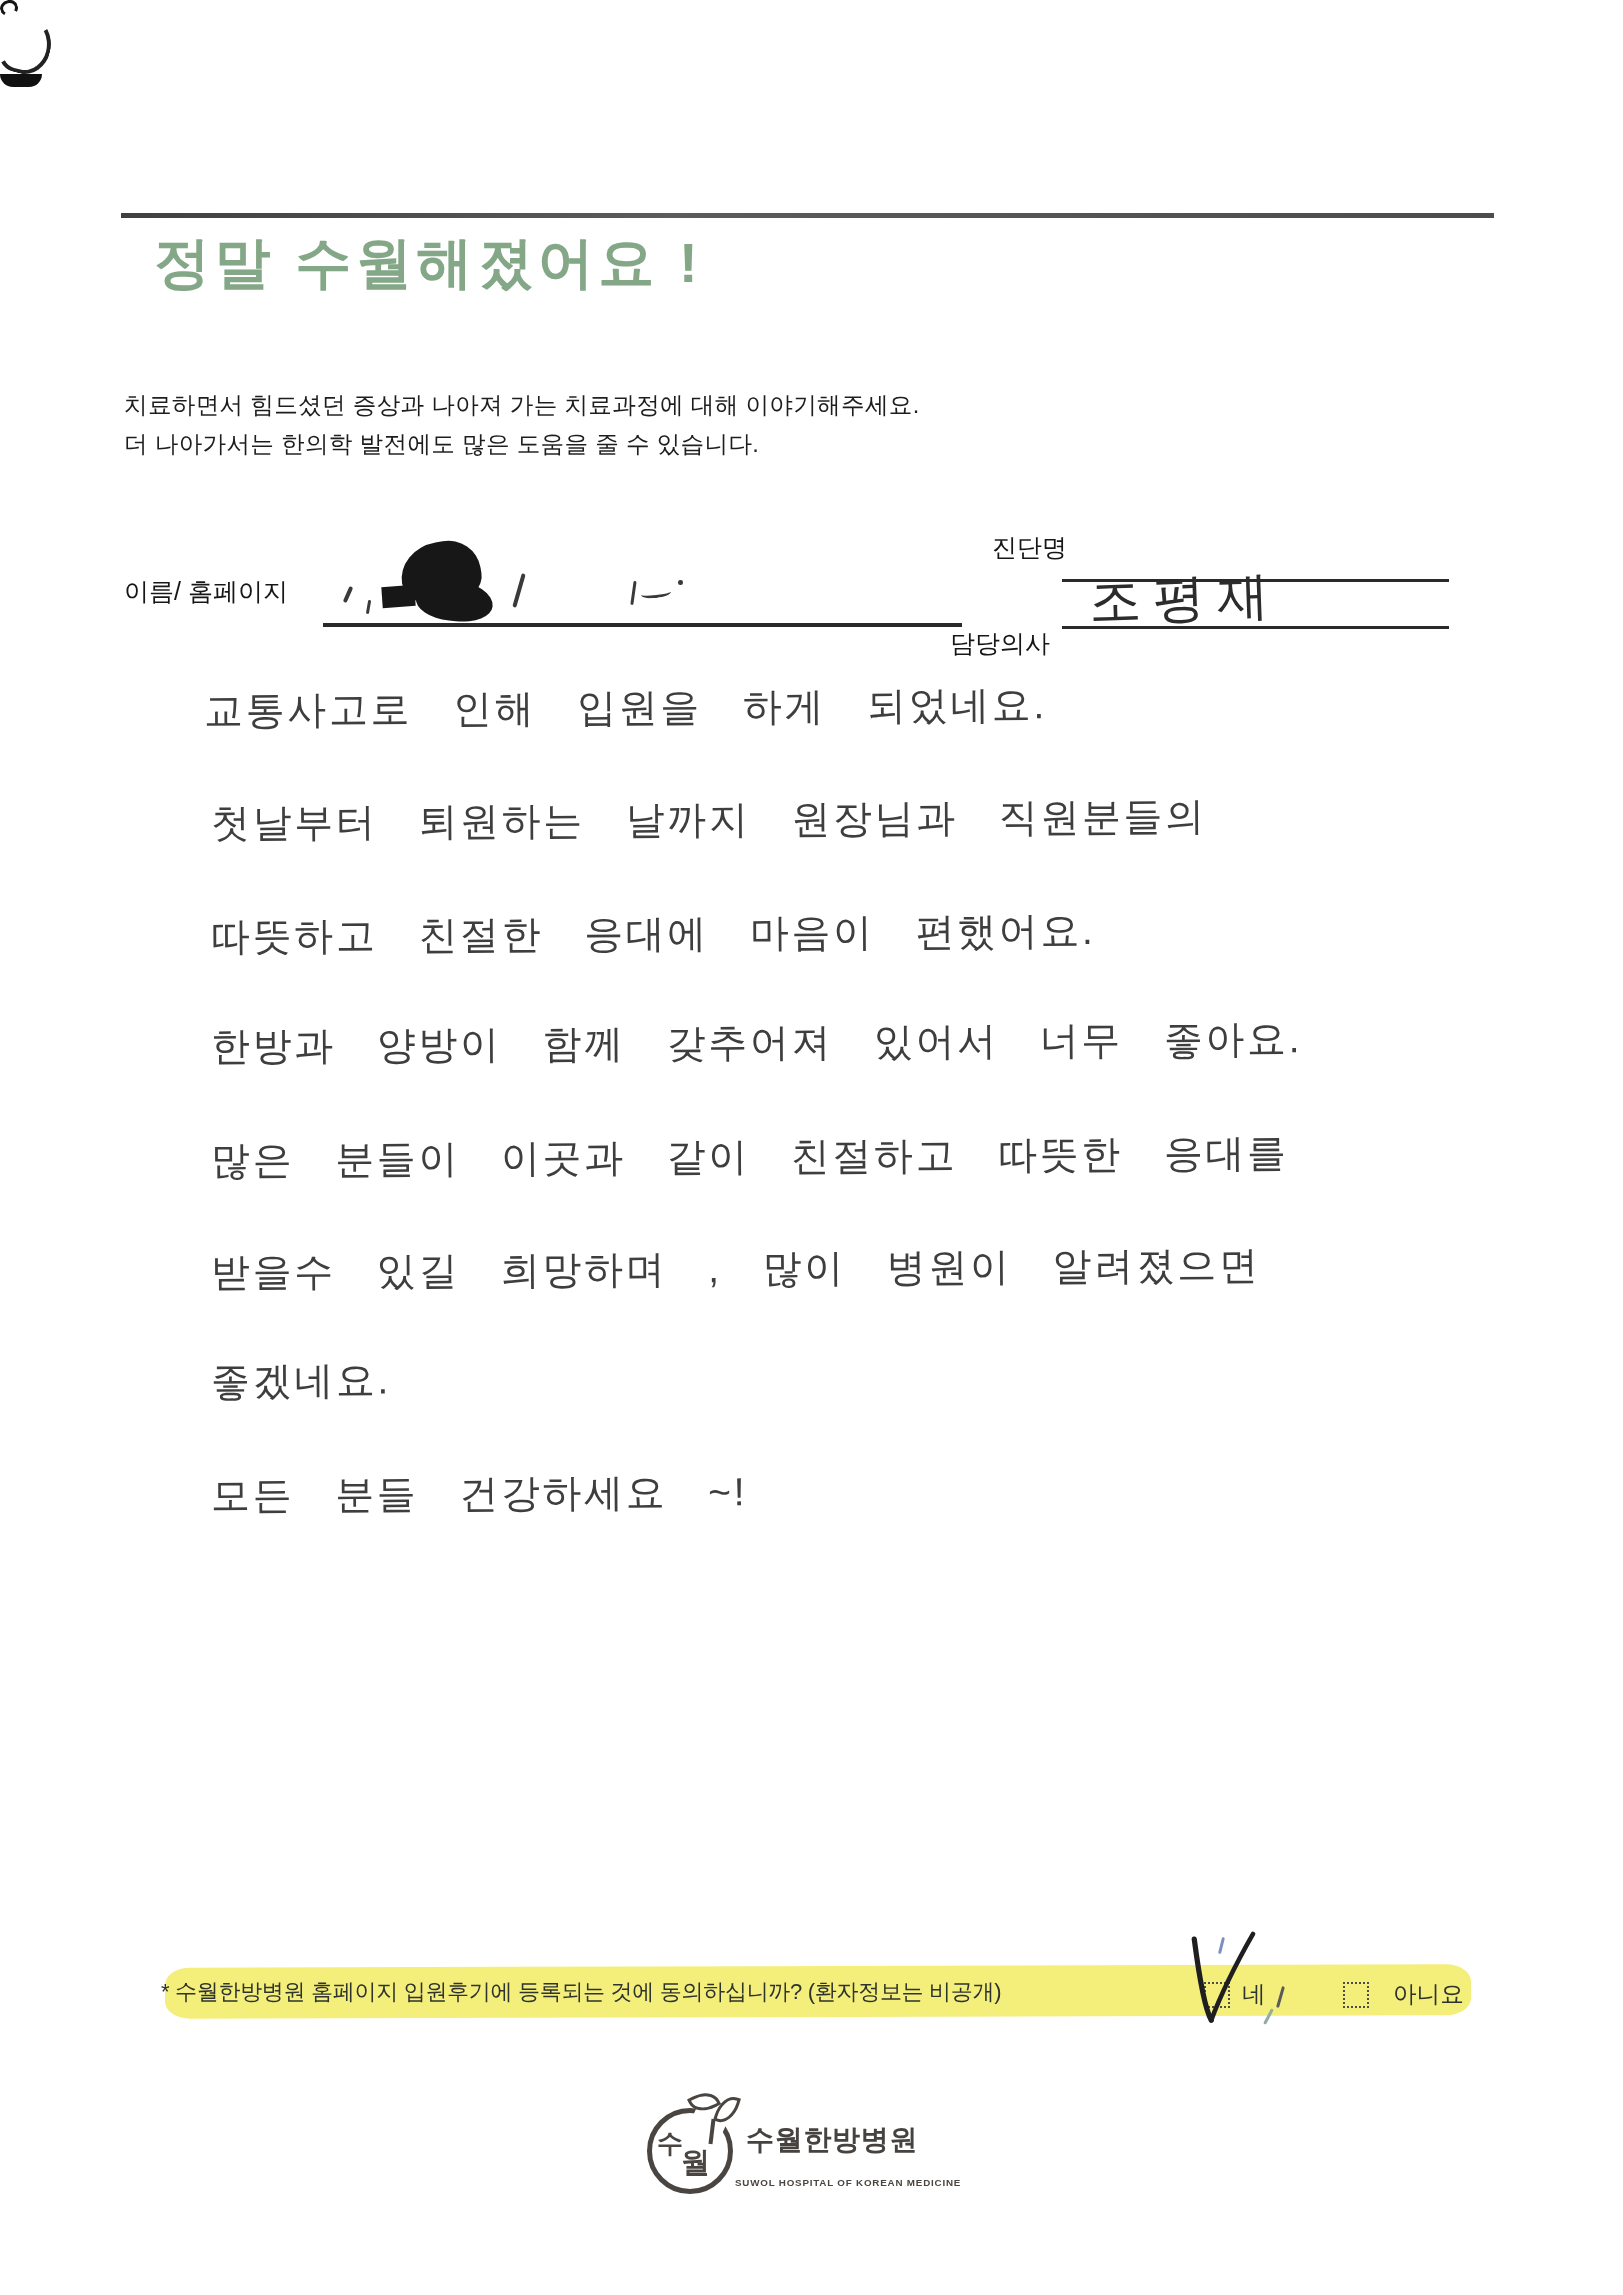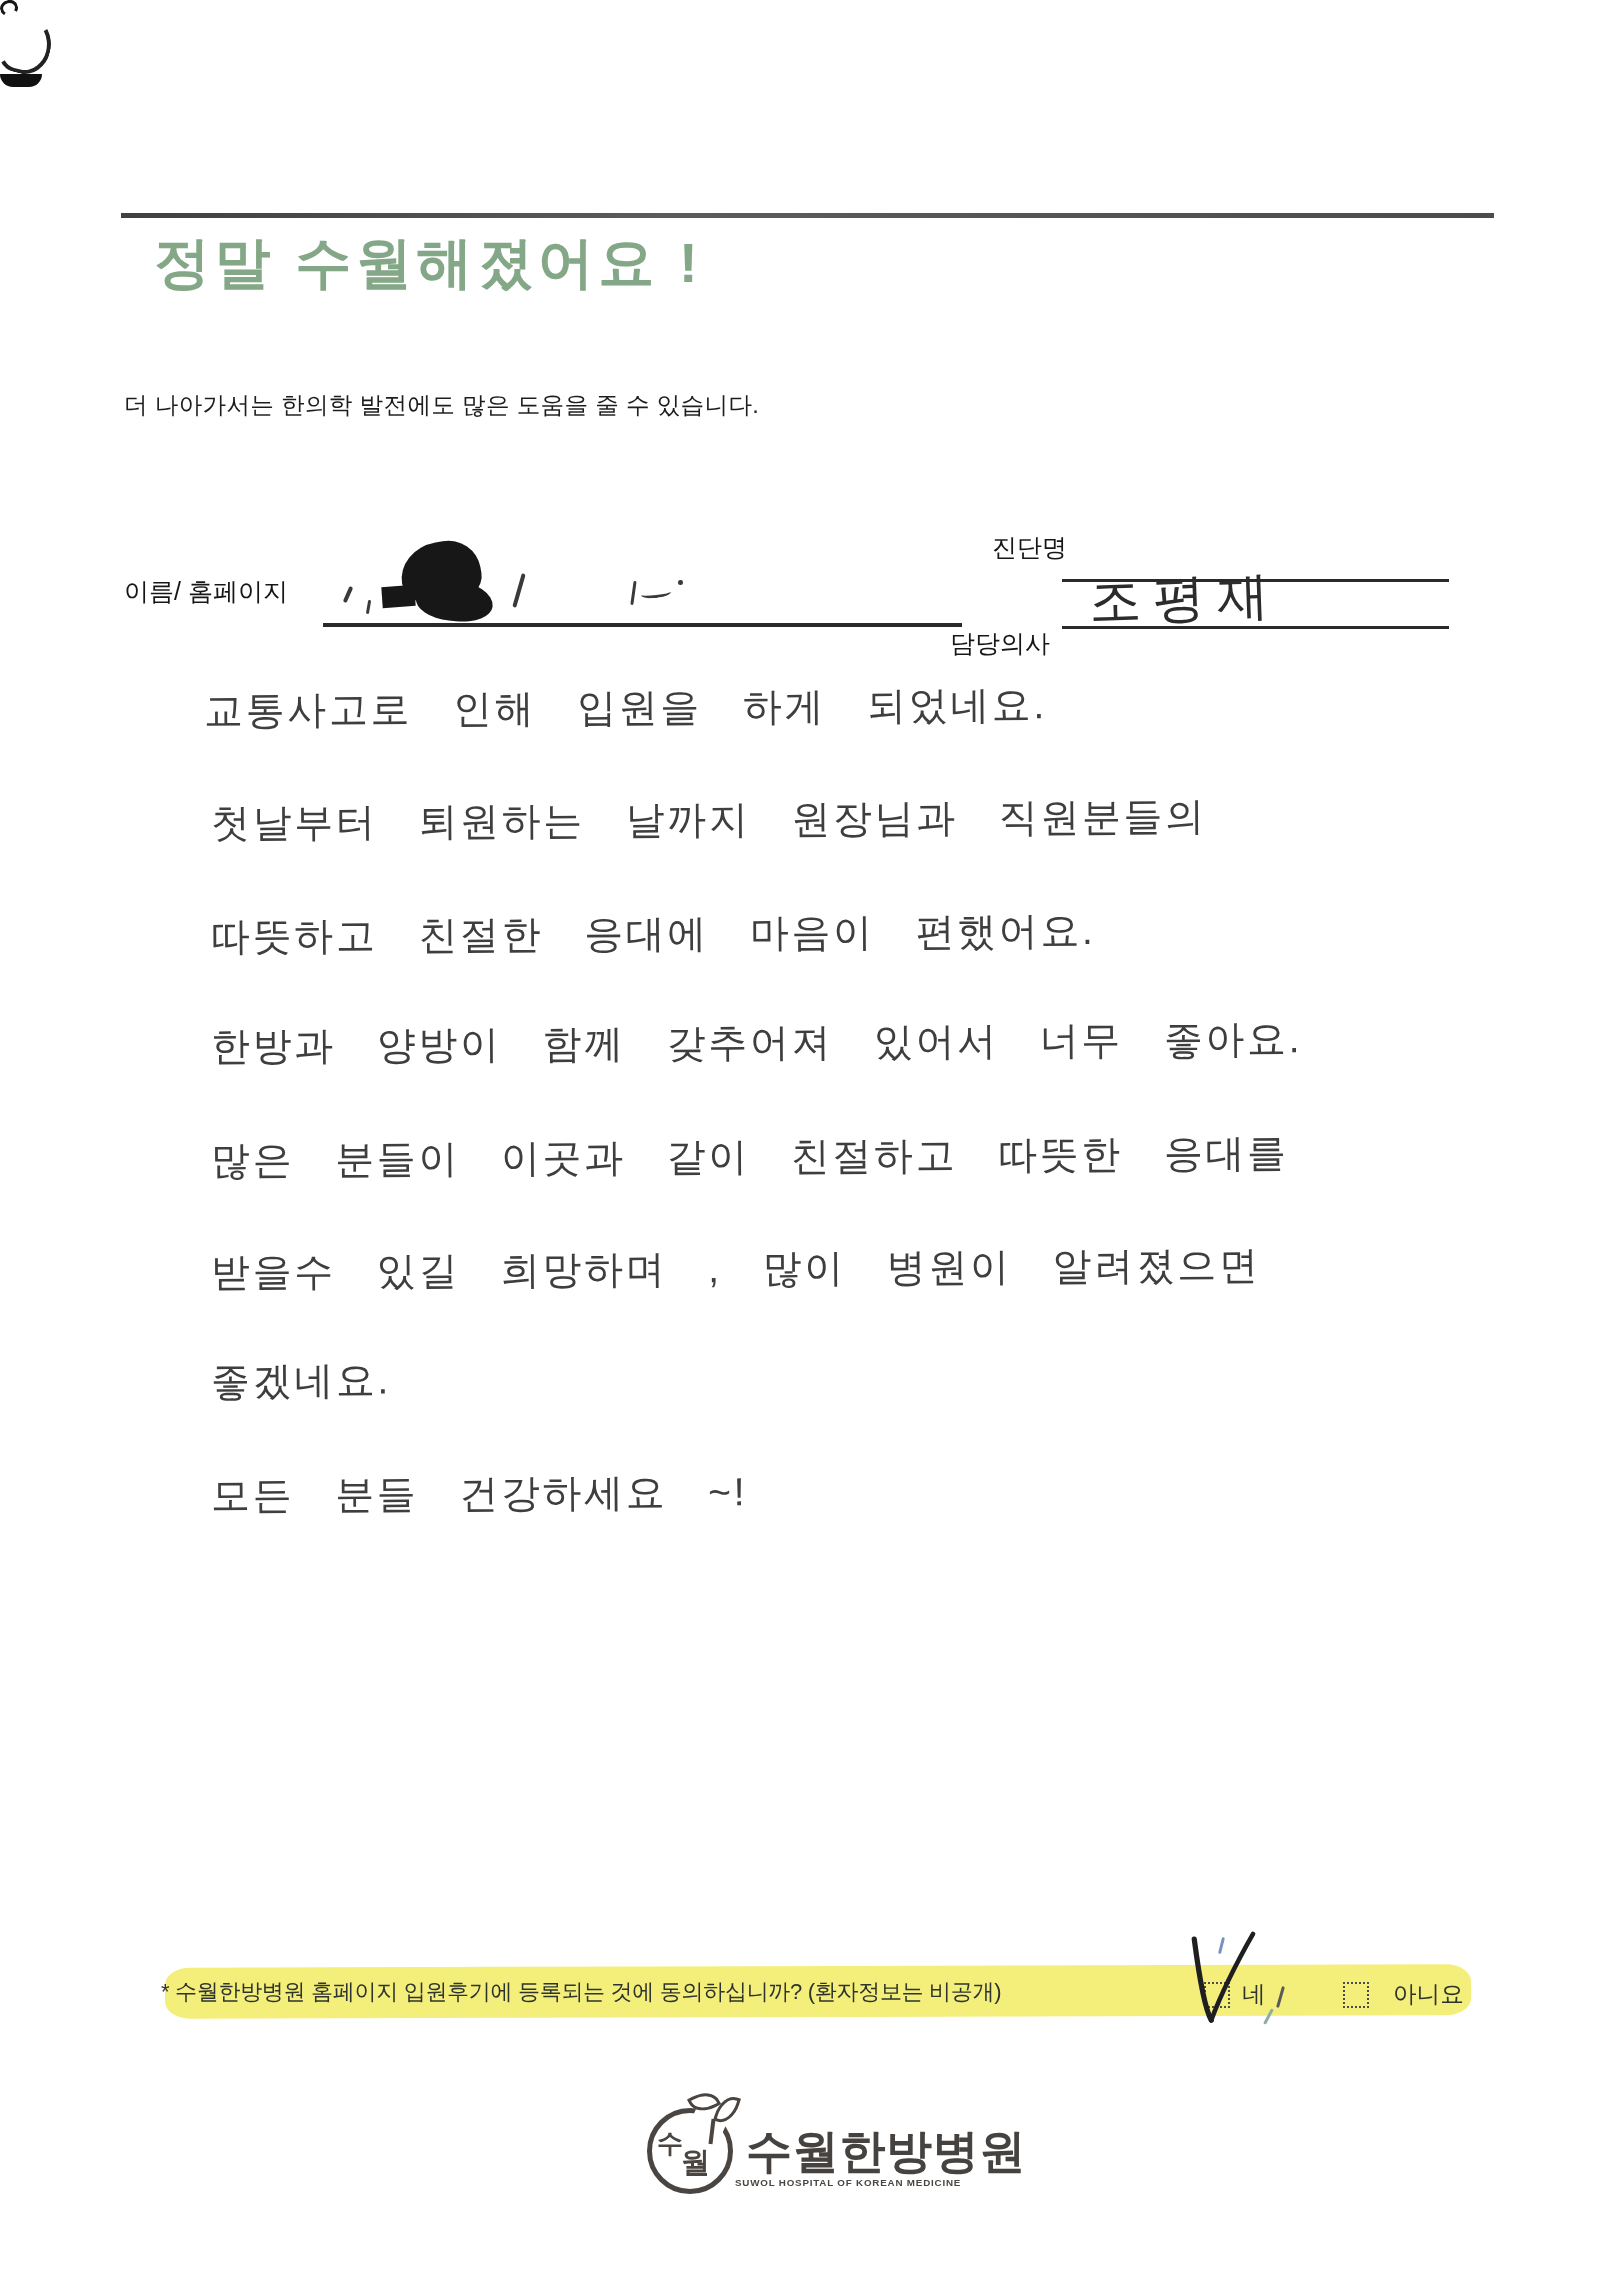--- a/index.html
+++ b/index.html
@@ -97,34 +97,35 @@
     transform:rotate(-28deg); }
   .leaf2 { position:absolute; left:717px; top:2095px; width:19.6px; height:29px;
     background:#fff; border:3.9px solid #4a4541; border-radius:80% 0 80% 0;
     transform:rotate(18deg); }
   .logo-stem { position:absolute; left:710px; top:2119px; width:3.9px; height:25px;
     background:#4a4541; transform:rotate(7deg); }
   .logo-su  { position:absolute; left:657px; top:2126px; font-size:26px; font-weight:bold;
     color:#4a4541; }
   .logo-wol { position:absolute; left:681px; top:2143px; font-size:29px; font-weight:bold;
     color:#4a4541; }
-  .logo-ko { position:absolute; left:746px; top:2121px; font-size:46px; font-weight:bold;
+  .logo-ko { position:absolute; left:746px; top:2121px; font-size:28px; font-weight:bold;
     color:#46423f; letter-spacing:0.7px; white-space:nowrap; }
   .logo-en { position:absolute; left:735px; top:2177px; font-size:9.8px; font-weight:bold;
     color:#4a4541; letter-spacing:0.8px; white-space:nowrap; }
 </style>
 </head>
 <body>
 
 <div class="page">
 
   <div class="top-rule"></div>
   <h1 class="title">정말 수월해졌어요 !</h1>
 
   <div class="intro">
+    <div>치료하면서 힘드셨던 증상과 나아져 가는 치료과정에 대해 이야기해주세요.</div>
     <div>더 나아가서는 한의학 발전에도 많은 도움을 줄 수 있습니다.</div>
   </div>
 
   <span class="lbl lbl-name">이름/ 홈페이지</span>
   <div class="uline uline-name"></div>
 
   <div>
     <div class="scrib scrib-a"></div>
     <div class="scrib scrib-b"></div>
     <div class="scrib-curl"></div>

